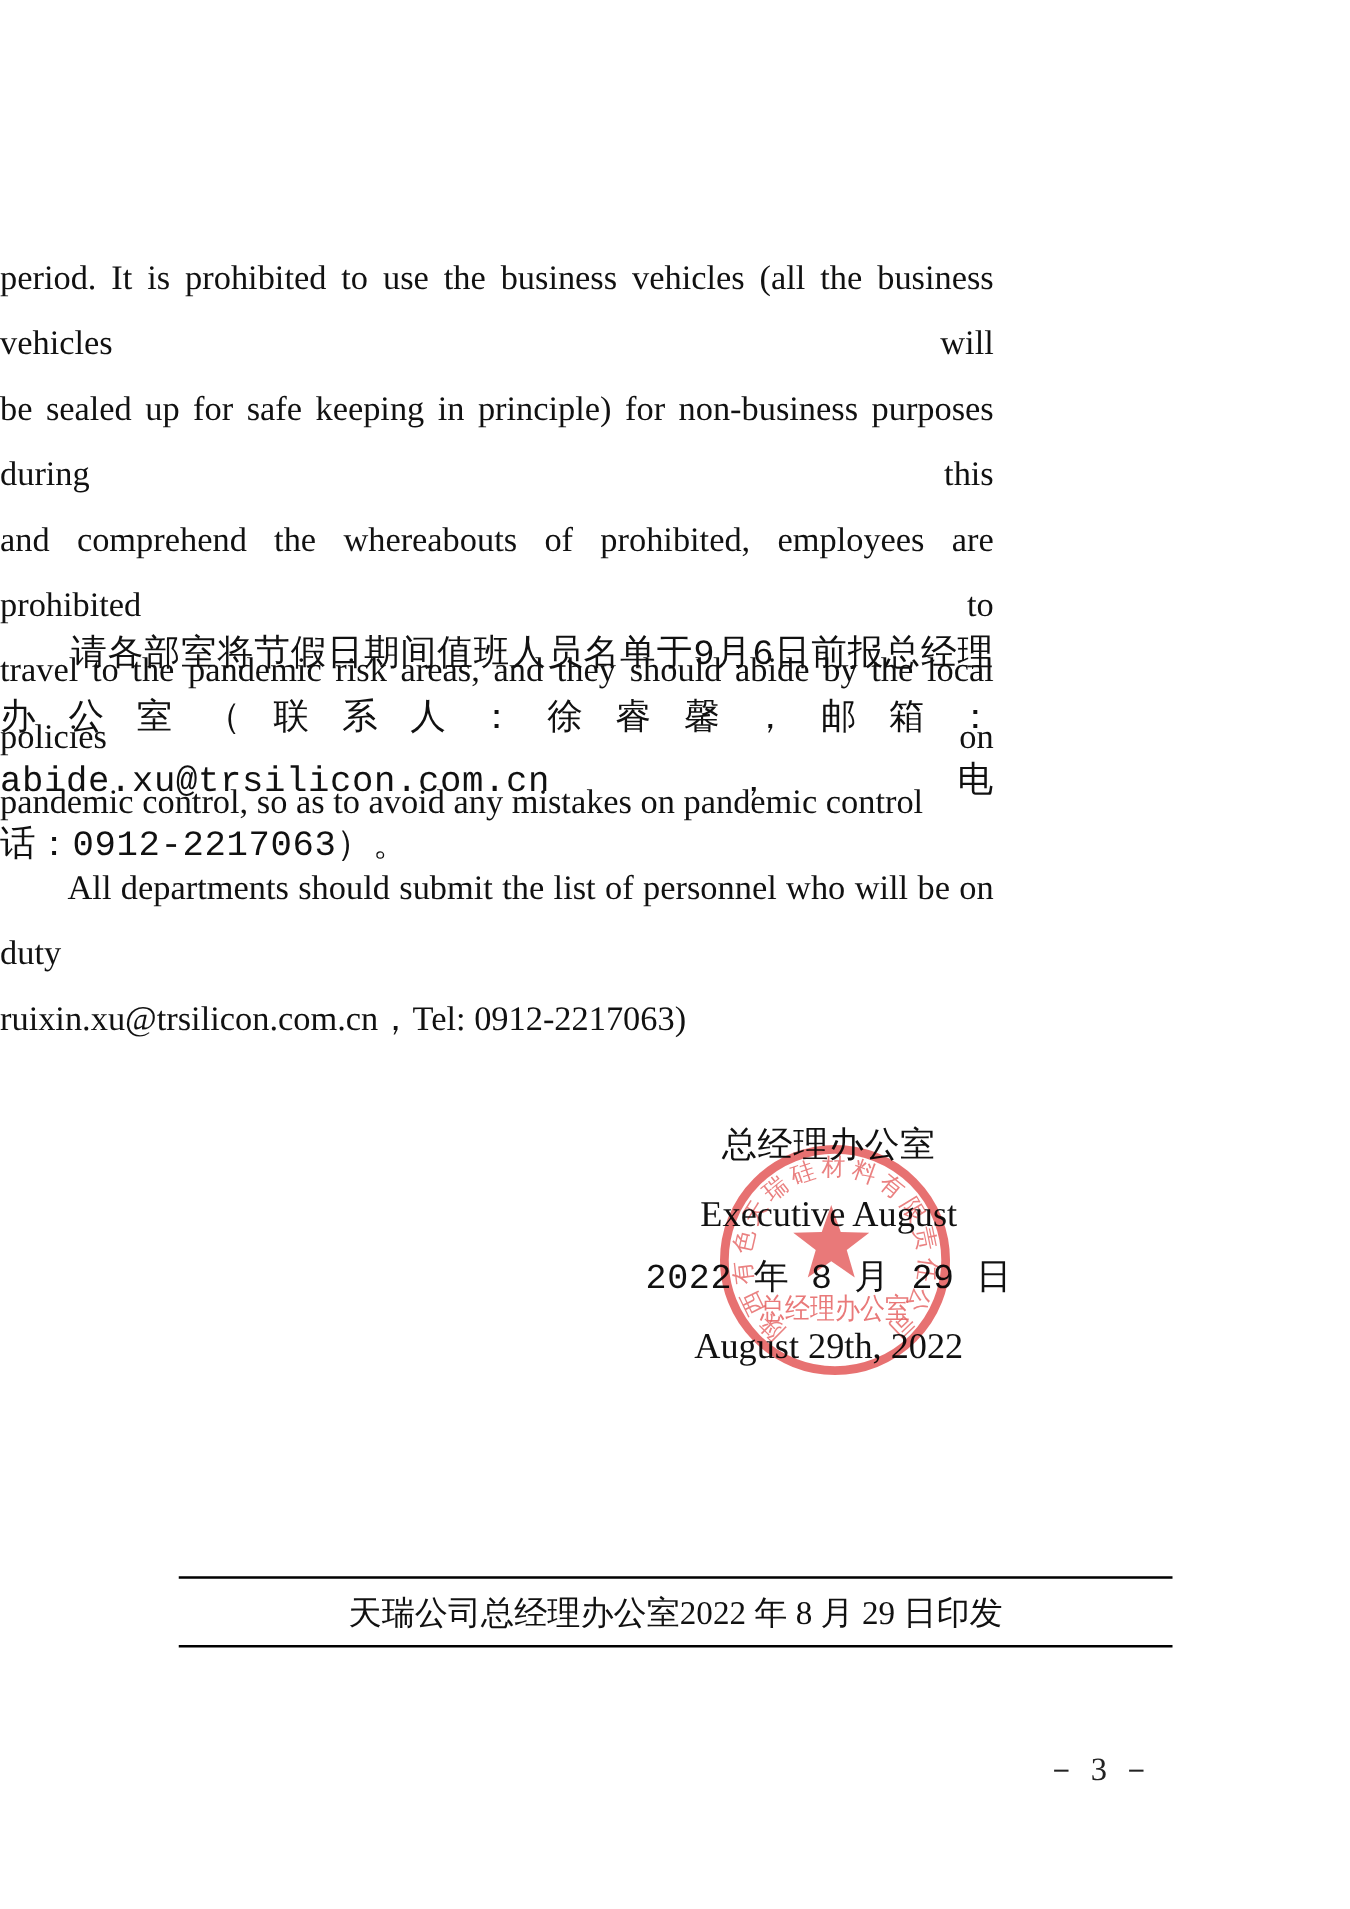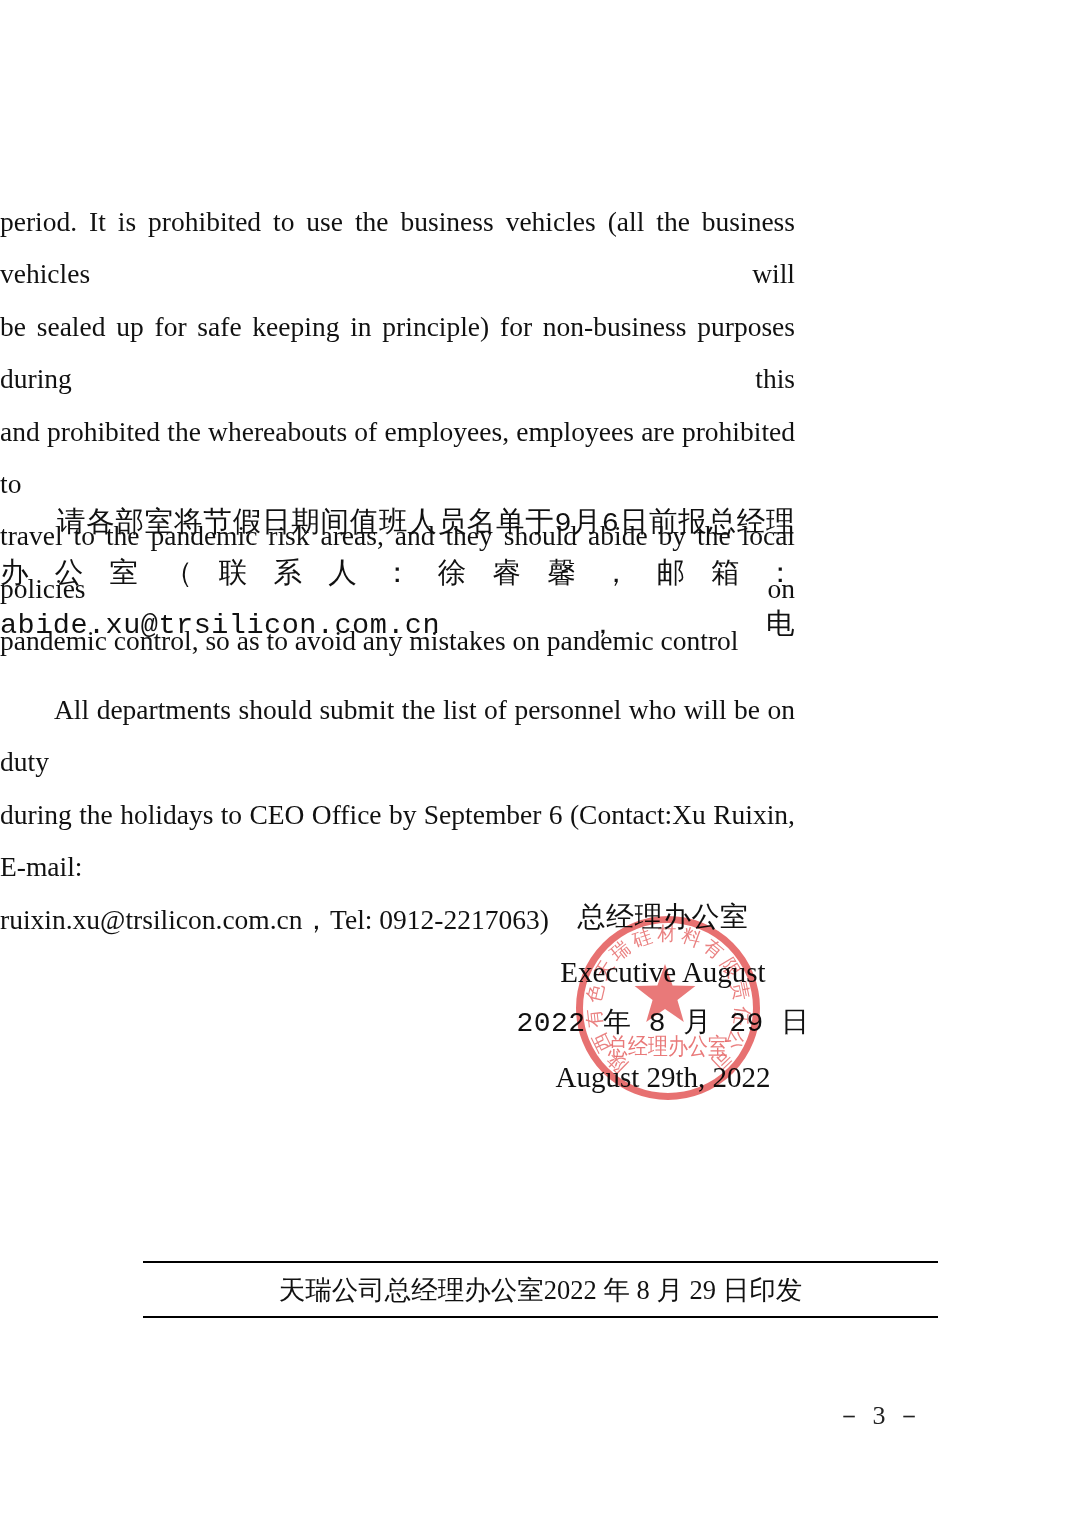--- a/index.html
+++ b/index.html
@@ -57,33 +57,33 @@
   }
 </style>
 </head>
 <body>
 
 <div class="page">
 
   <div class="para" style="top:196px;">
     <div class="line en just">period. It is prohibited to use the business vehicles (all the business vehicles will</div>
     <div class="line en just">be sealed up for safe keeping in principle) for non-business purposes during this</div>
-    <div class="line en just">and prohibited the whereabouts of employees, employees are prohibited to</div>
+    <div class="line en just">and comprehend the whereabouts of prohibited, employees are prohibited to</div>
     <div class="line en just">travel to the pandemic risk areas, and they should abide by the local policies on</div>
     <div class="line en">pandemic control, so as to avoid any mistakes on pandemic control</div>
   </div>
 
   <div class="para" style="top:498px;">
     <div class="line zh just indent-zh">请各部室将节假日期间值班人员名单于9月6日前报总经理</div>
     <div class="line zh just">办公室（联系人：徐睿馨，邮箱：abide.xu@trsilicon.com.cn，电</div>
+    <div class="line zh">话：0912-2217063）。</div>
   </div>
 
   <div class="para" style="top:684px;">
     <div class="line en just indent-en">All departments should submit the list of personnel who will be on duty</div>
-    <div class="line en just">during the holidays to CEO Office by September 6 (Contact:Xu Ruixin, E-mail:</div>
     <div class="line en">ruixin.xu@trsilicon.com.cn，Tel: 0912-2217063)</div>
   </div>
 
   <div class="signature">
     <div class="sig-line zh">总经理办公室</div>
     <div class="sig-line en">Executive August</div>
     <div class="sig-line zh">2022 年 8 月 29 日</div>
     <div class="sig-line en">August 29th, 2022</div>
   </div>
 

